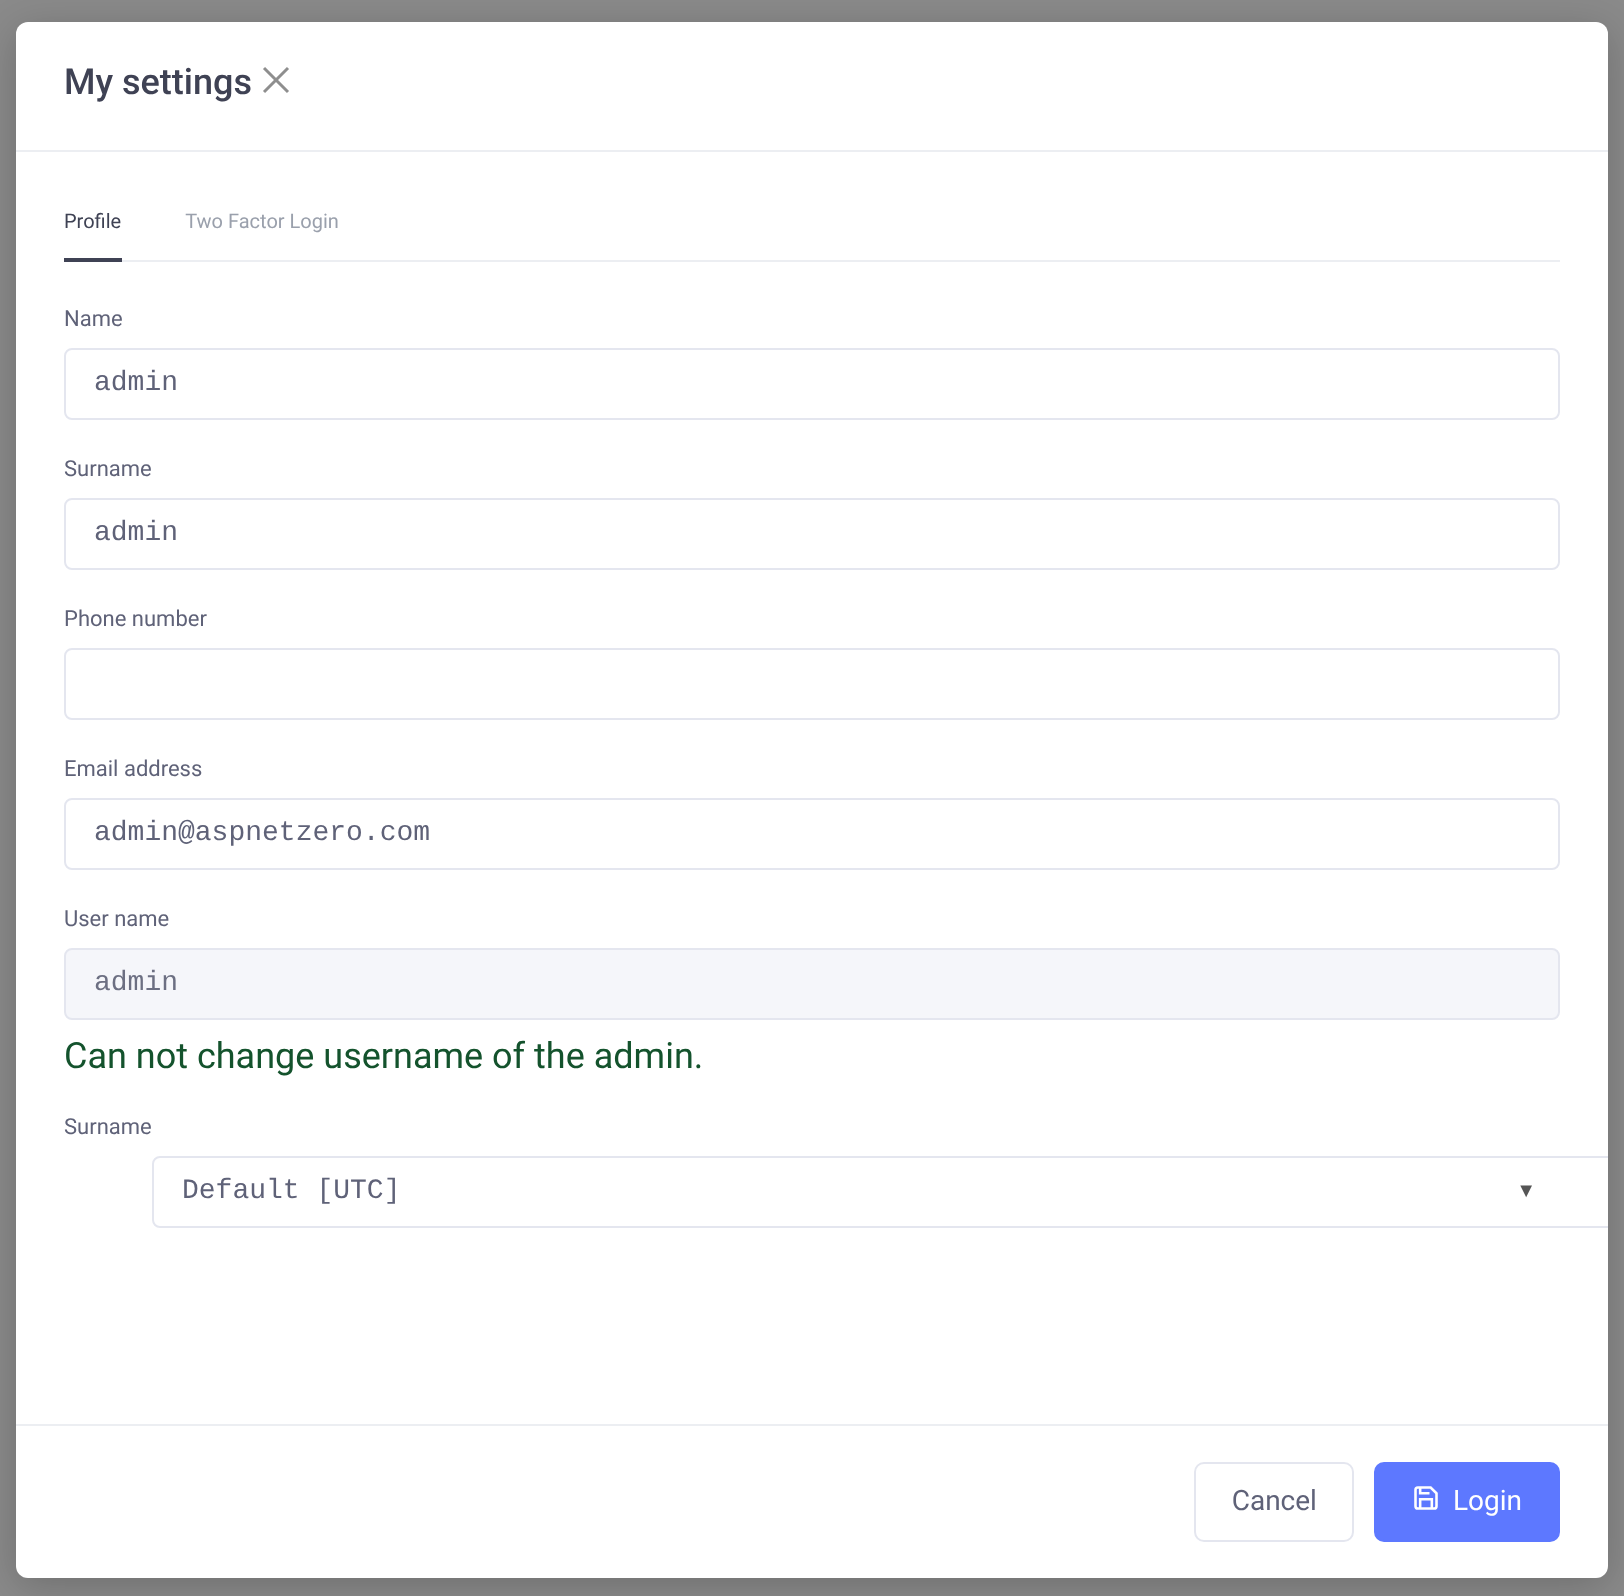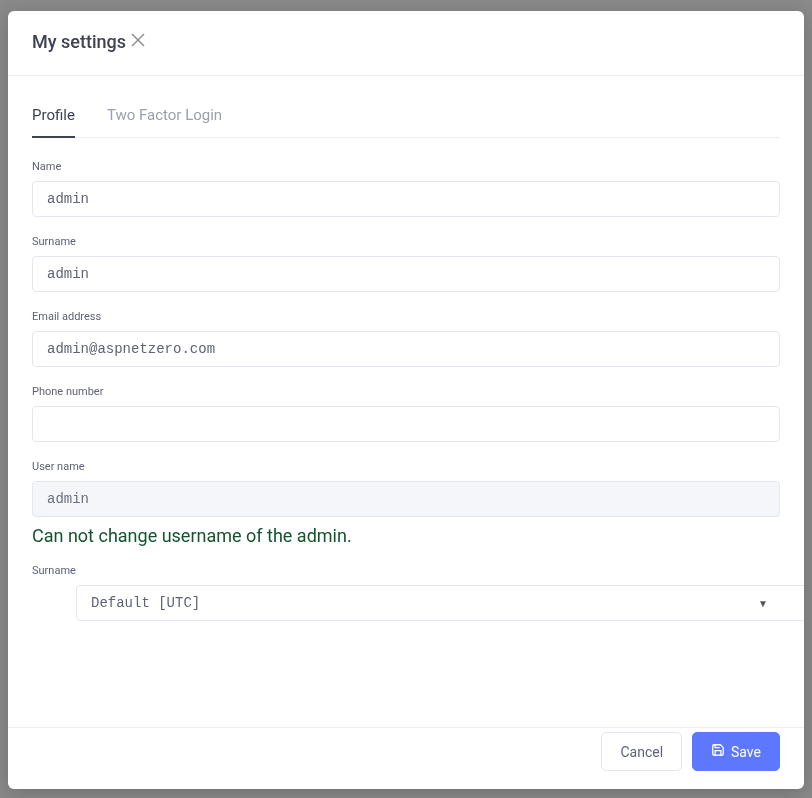--- a/index.html
+++ b/index.html
@@ -58,21 +58,21 @@
   }
   .tabs {
     display: flex;
     border-bottom: 1px solid #eceef2;
     margin-bottom: 22px;
   }
   .tab {
     padding: 10px 0 12px 0;
     margin-right: 32px;
     color: #9aa0ac;
-    font-size: 15px;
+    font-size: 10px;
     cursor: pointer;
     border-bottom: 2px solid transparent;
     margin-bottom: -1px;
   }
   .tab.active {
     color: #3f4254;
     border-bottom: 2px solid #3f4254;
     font-weight: 400;
   }
   .form-group {
@@ -117,21 +117,21 @@
     pointer-events: none;
     color: #555;
     font-size: 10px;
   }
   .help-text {
     margin-top: 8px;
     font-size: 18px;
     color: #14532d;
   }
   .modal-footer {
-    padding: 4px 24px 18px 24px;
+    padding: 18px 24px 18px 24px;
     border-top: 1px solid #eceef2;
     display: flex;
     justify-content: flex-end;
     gap: 10px;
   }
   .btn {
     padding: 10px 18px;
     border-radius: 5px;
     font-size: 14px;
     cursor: pointer;
@@ -185,27 +185,27 @@
       <label class="form-label">Name</label>
       <input class="form-input" type="text" value="admin" style="">
     </div>
 
     <div class="form-group">
       <label class="form-label">Surname</label>
       <input class="form-input" type="text" value="admin" style="">
     </div>
 
     <div class="form-group">
+      <label class="form-label">Phone number</label>
+      <input class="form-input" type="text" value="" style="">
+    </div>
+
+    <div class="form-group">
       <label class="form-label">Email address</label>
       <input class="form-input" type="text" value="admin@aspnetzero.com" style="">
-    </div>
-
-    <div class="form-group">
-      <label class="form-label">Phone number</label>
-      <input class="form-input" type="text" value="" style="">
     </div>
 
     <div class="form-group">
       <label class="form-label">User name</label>
       <input class="form-input" type="text" disabled="" value="admin" style="">
       <div class="help-text">Can not change username of the admin.</div>
     </div>
 
     <div class="form-group">
       <label class="form-label">Surname</label>
@@ -224,17 +224,17 @@
       <span>Cancel</span>
     </button>
     <button class="btn btn-primary">
       <span>
         <svg viewBox="0 0 24 24" fill="none" stroke="currentColor" stroke-width="2.2">
           <path d="M19 21H5a2 2 0 0 1-2-2V5a2 2 0 0 1 2-2h11l5 5v11a2 2 0 0 1-2 2z"></path>
           <polyline points="17 21 17 13 7 13 7 21"></polyline>
           <polyline points="7 3 7 8 15 8"></polyline>
         </svg>
       </span>
-      <span>Save</span>
+      <span>Login</span>
     </button>
   </div>
 
 </div>
 
 </body></html>

